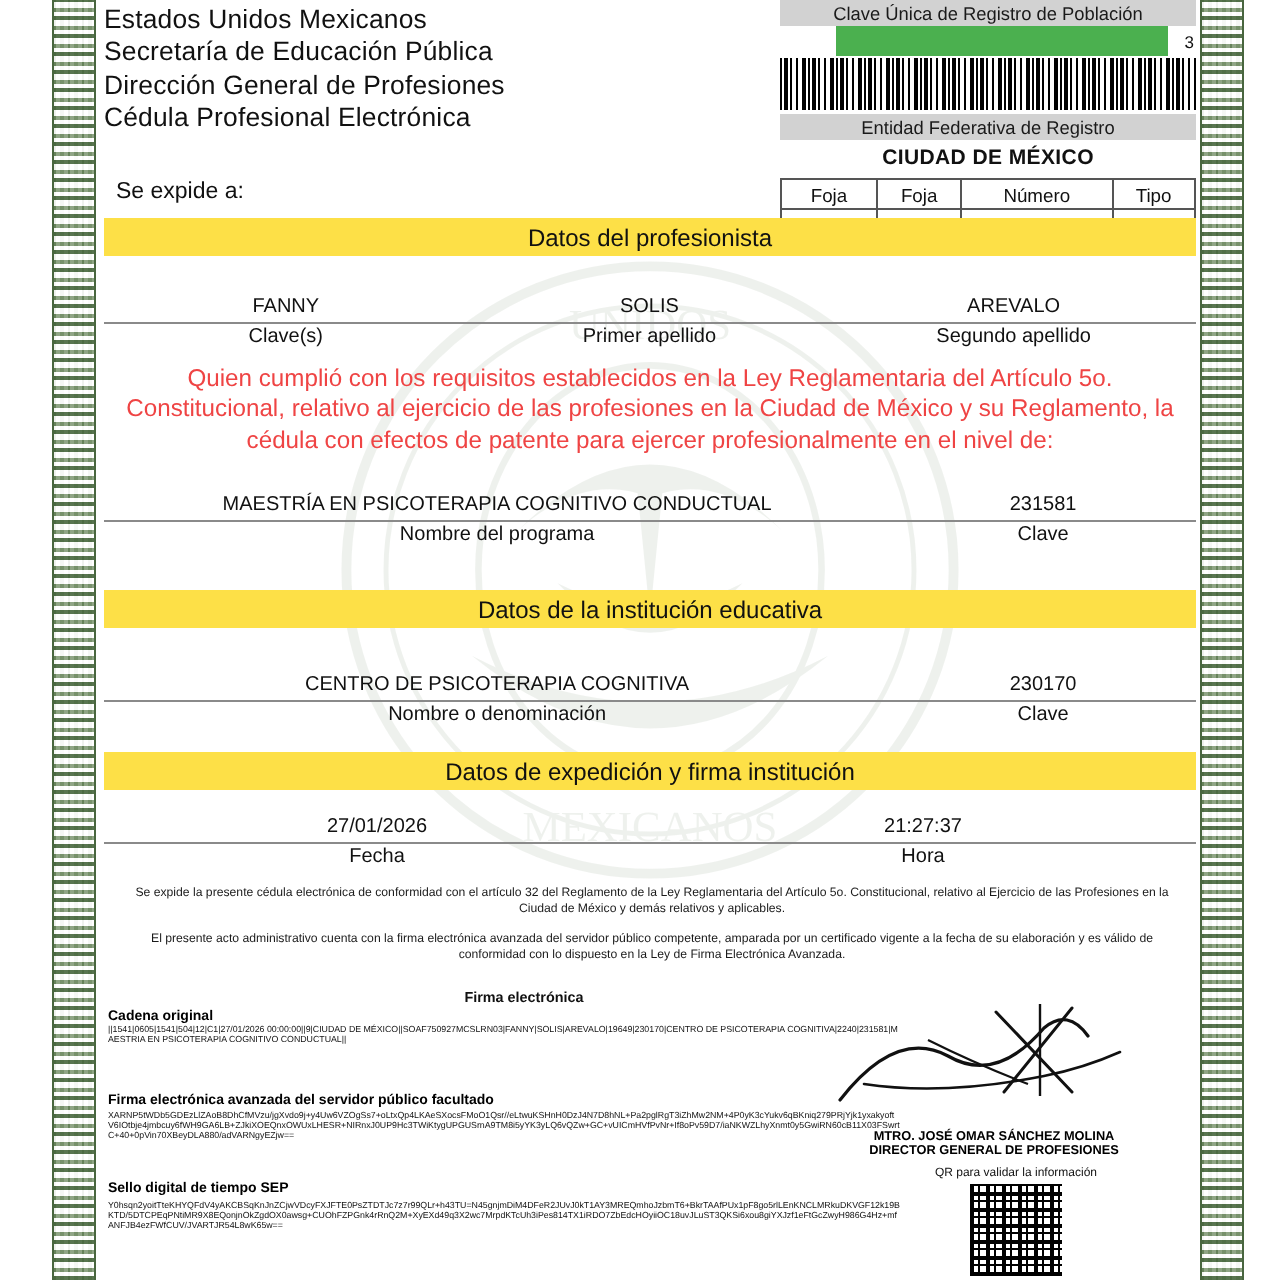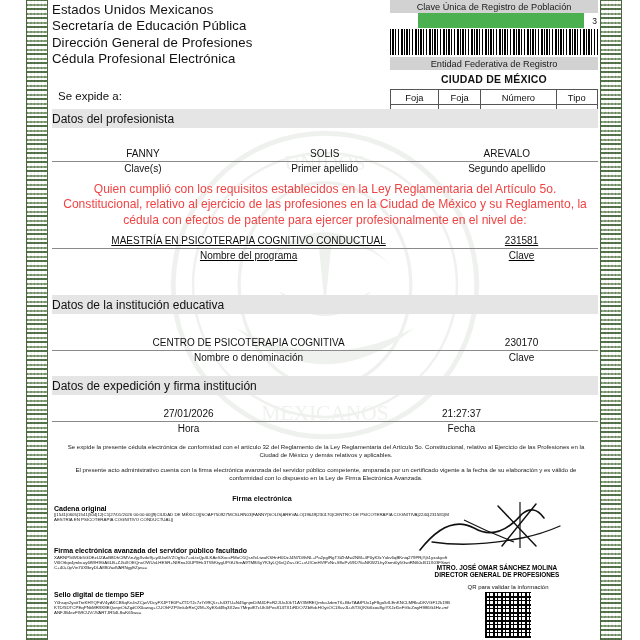--- a/index.html
+++ b/index.html
@@ -131,23 +131,24 @@
   .se-expide {
     position: absolute;
     left: 6px; top: 90px;
     font-size: 11.5px;
     color: #111;
   }
   .section-bar {
     position: absolute;
     left: 0;
     width: 546px;
-    background: #e5e5e5;
+    background: #fde047;
     color: #111;
     font-size: 12px;
+    text-align: center;
     padding: 2.5px 0;
   }
 
   .fieldrow { position: absolute; left: 0; width: 546px; }
   .fieldrow .vals {
     display: flex;
     align-items: flex-end;
     border-bottom: 1px solid #8a8a8a;
     padding-bottom: 1px;
   }
@@ -294,21 +295,21 @@
       </div>
       <div class="labels">
         <div class="cell lbl" style="width:33.3%;">Clave(s)</div>
         <div class="cell lbl" style="width:33.3%;">Primer apellido</div>
         <div class="cell lbl" style="width:33.4%;">Segundo apellido</div>
       </div>
     </div>
 
     <div class="para" style="top:182px;">Quien cumplió con los requisitos establecidos en la Ley Reglamentaria del Artículo 5o. Constitucional, relativo al ejercicio de las profesiones en la Ciudad de México y su Reglamento, la cédula con efectos de patente para ejercer profesionalmente en el nivel de:</div>
 
-    <div class="fieldrow" style="top:235px;text-decoration:underline;">
+    <div class="fieldrow" style="top:247px;">
       <div class="vals">
         <div class="cell val" style="width:72%;">MAESTRÍA EN PSICOTERAPIA COGNITIVO CONDUCTUAL</div>
         <div class="cell val" style="width:28%;">231581</div>
       </div>
       <div class="labels">
         <div class="cell lbl" style="width:72%;">Nombre del programa</div>
         <div class="cell lbl" style="width:28%;">Clave</div>
       </div>
     </div>
 
@@ -326,22 +327,22 @@
     </div>
 
     <div class="section-bar" style="top:376px;">Datos de expedición y firma institución</div>
 
     <div class="fieldrow" style="top:408px;">
       <div class="vals">
         <div class="cell val" style="width:50%;">27/01/2026</div>
         <div class="cell val" style="width:50%;">21:27:37</div>
       </div>
       <div class="labels">
+        <div class="cell lbl" style="width:50%;">Fecha</div>
         <div class="cell lbl" style="width:50%;">Hora</div>
-        <div class="cell lbl" style="width:50%;">Fecha</div>
       </div>
     </div>
 
     <div class="fineprint" style="top:443px;">Se expide la presente cédula electrónica de conformidad con el artículo 32 del Reglamento de la Ley Reglamentaria del Artículo 5o. Constitucional, relativo al Ejercicio de las Profesiones en la Ciudad de México y demás relativos y aplicables.</div>
     <div class="fineprint" style="top:466px;">El presente acto administrativo cuenta con la firma electrónica avanzada del servidor público competente, amparada por un certificado vigente a la fecha de su elaboración y es válido de conformidad con lo dispuesto en la Ley de Firma Electrónica Avanzada.</div>
 
     <div class="centered-label" style="left:110px; top:494px; width:200px; font-weight:bold;">Firma electrónica</div>
 
     <div class="blk-title" style="left:2px; top:505px;">Cadena original</div>
     <div class="blk-body" style="left:2px; top:512px; width:396px;">||1541|0605|1541|504|12|C1|27/01/2026 00:00:00||9|CIUDAD DE MÉXICO||SOAF750927MCSLRN03|FANNY|SOLIS|AREVALO|19649|230170|CENTRO DE PSICOTERAPIA COGNITIVA|2240|231581|MAESTRIA EN PSICOTERAPIA COGNITIVO CONDUCTUAL||</div>

